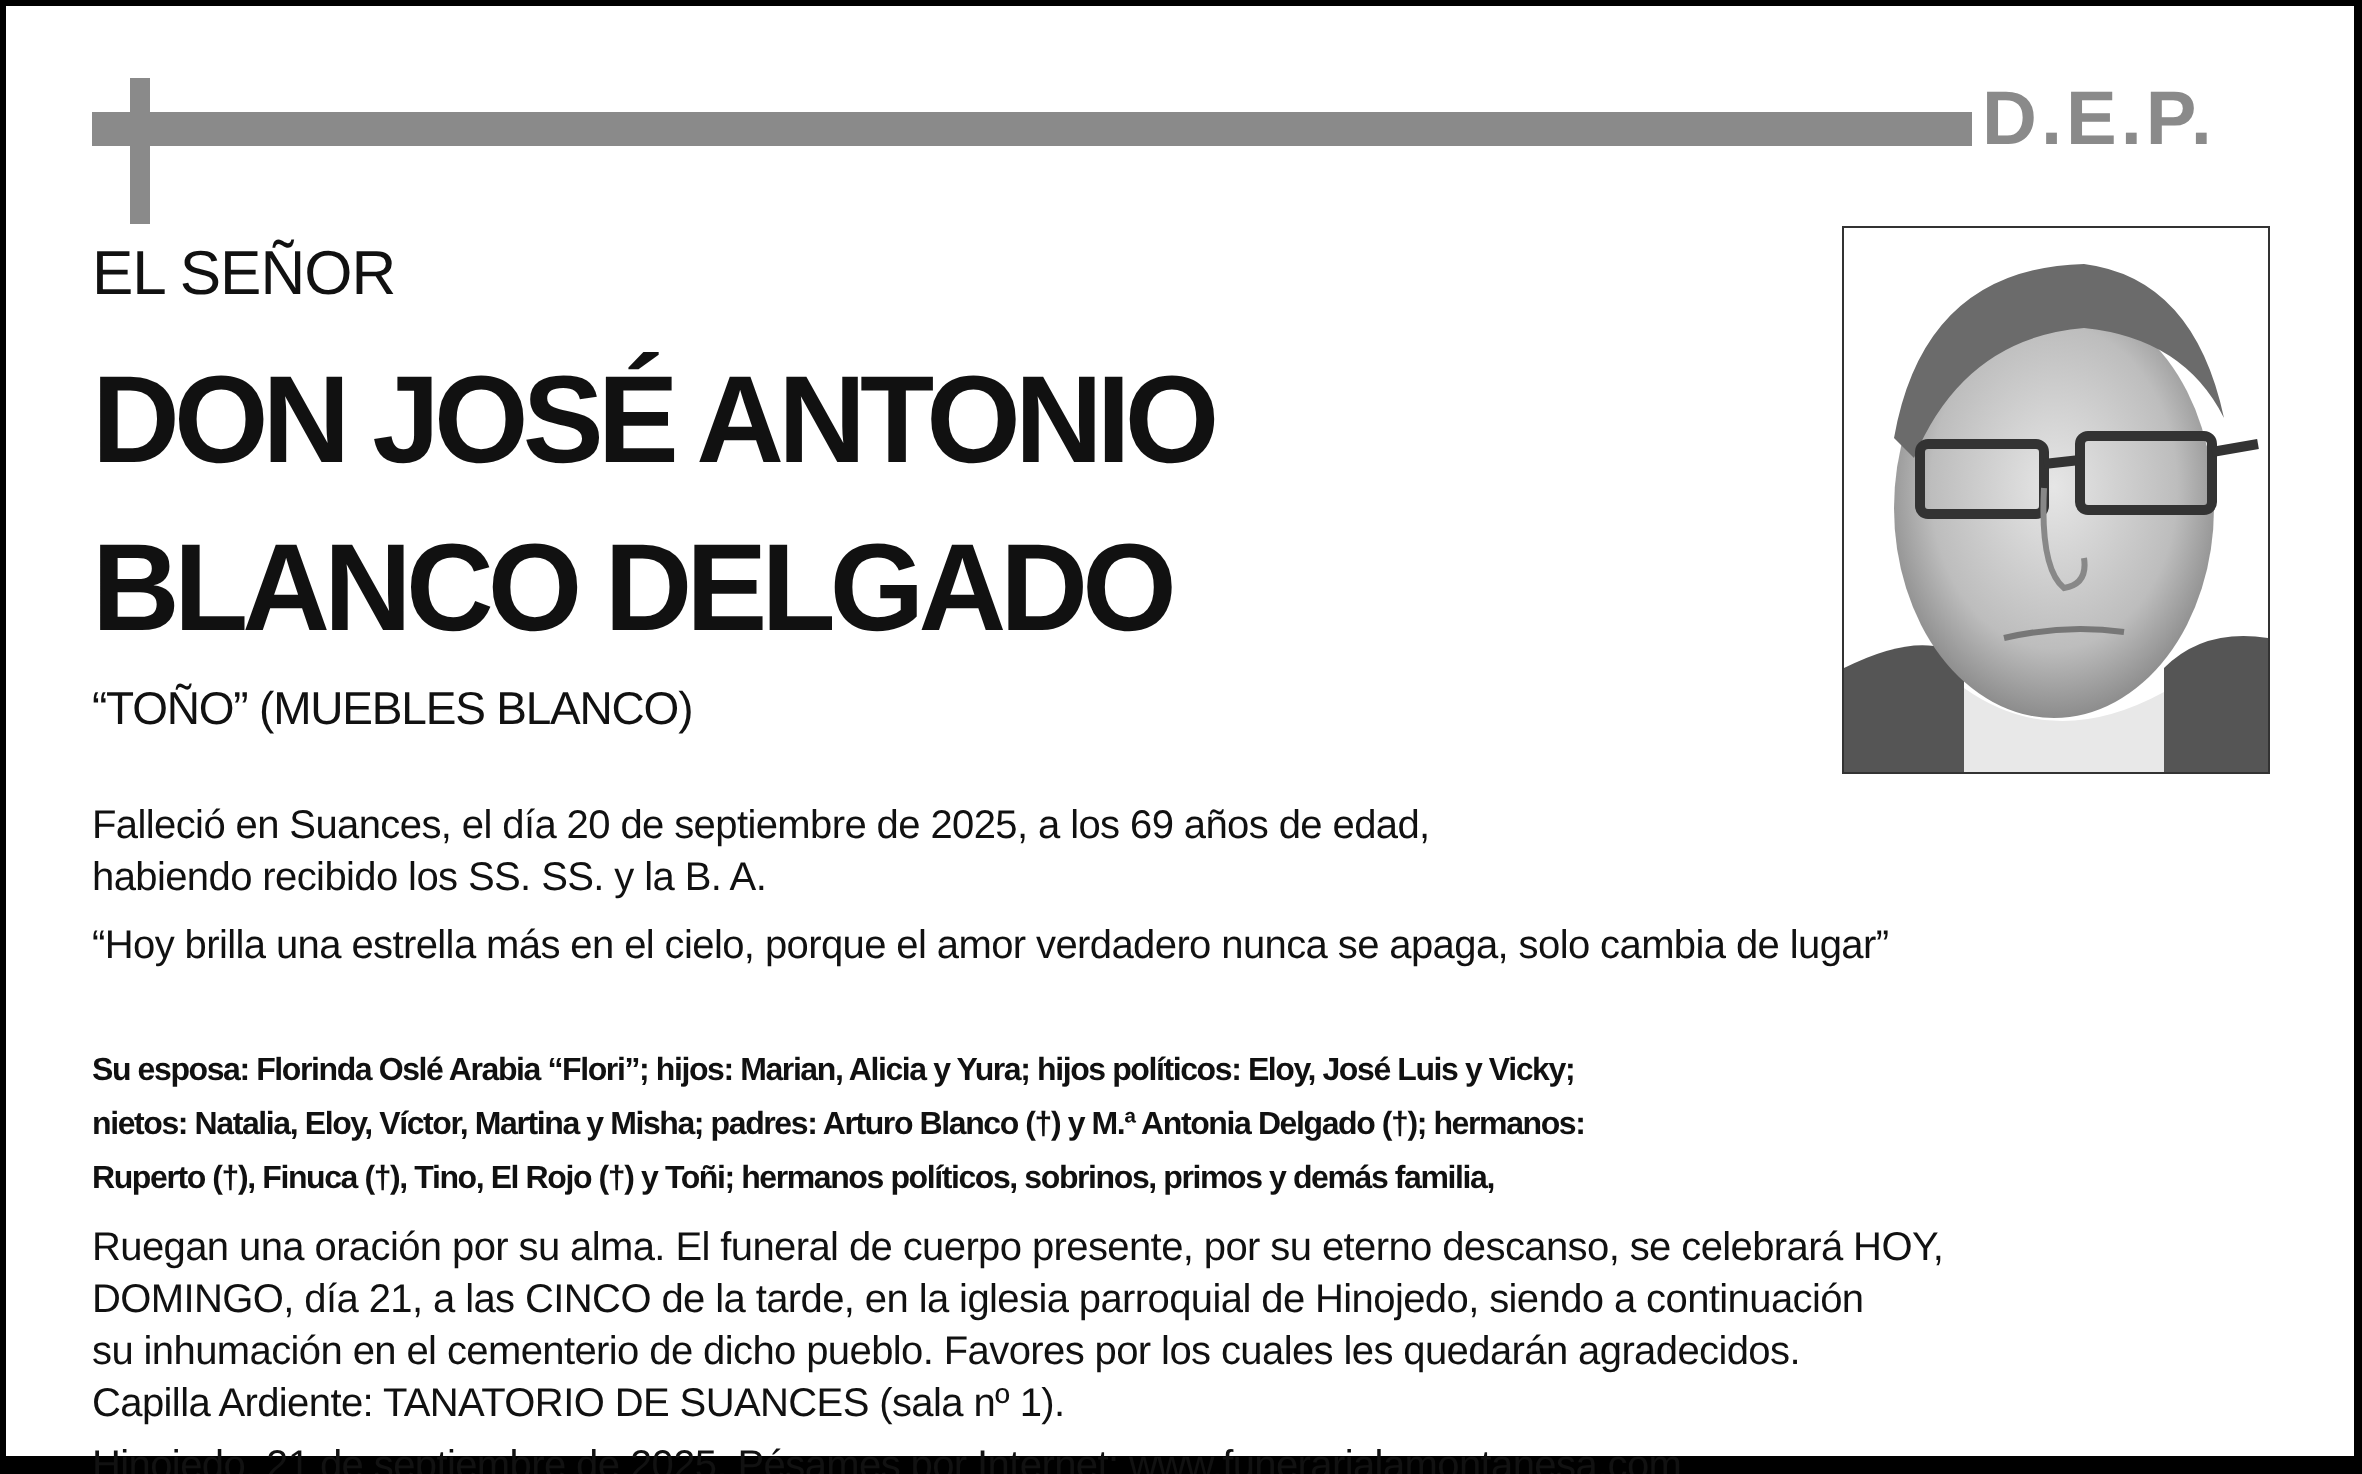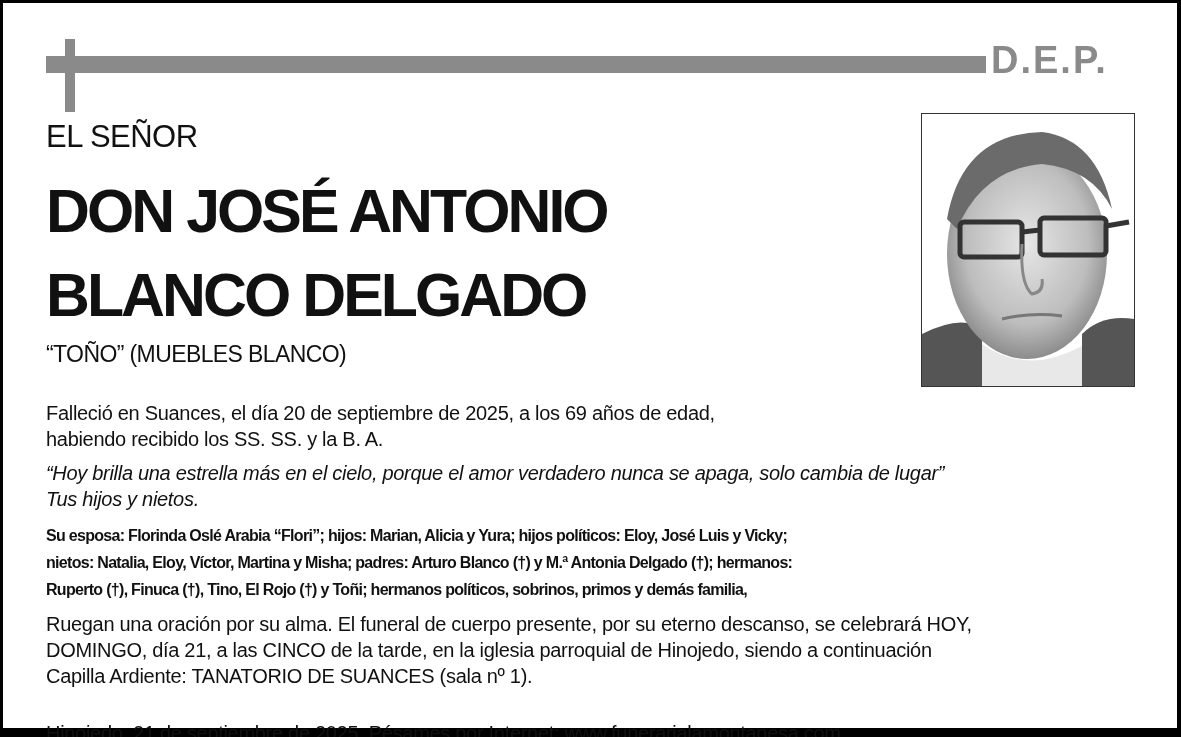--- a/index.html
+++ b/index.html
@@ -21,21 +21,21 @@
     border: 1px solid #333; background: #fff; overflow: hidden;
   }
   .el-senor { position: absolute; left: 43px; top: 116px; font-size: 31px; line-height: 36px; letter-spacing: -0.5px; }
   .name {
     position: absolute; left: 43px; top: 166px; font-size: 62px; font-weight: bold;
     line-height: 84px; letter-spacing: -3px; transform: scaleX(0.98); transform-origin: left top;
   }
   .alias { position: absolute; left: 43px; top: 336px; font-size: 23px; font-weight: normal; line-height: 30px; letter-spacing: -0.6px; }
   .p { position: absolute; left: 43px; font-size: 20px; line-height: 26px; letter-spacing: -0.3px; white-space: nowrap; margin-top: 21px; }
   .bold { font-weight: bold; letter-spacing: -0.7px; font-size: 16px; line-height: 27px; }
-  .italic { font-style: italic; }
+  .italic { }
   .line { display: block; }
 </style>
 </head>
 <body>
 
 <div class="card">
   <div class="cross-v"></div>
   <div class="cross-h"></div>
   <div class="rule"></div>
   <div class="dep">D.E.P.</div>
@@ -75,29 +75,29 @@
 
   <div class="alias">“TOÑO”  (MUEBLES BLANCO)</div>
 
   <div class="p" style="top:376px;">
     <span class="line">Falleció en Suances, el día 20 de septiembre de 2025, a los 69 años de edad,</span>
     <span class="line">habiendo recibido los SS. SS. y la B. A.</span>
   </div>
 
   <div class="p italic" style="top:436px;">
     <span class="line">“Hoy brilla una estrella más en el cielo, porque el amor verdadero nunca se apaga, solo cambia de lugar”</span>
-    <span class="line">Tus hijos y nietos.</span>
   </div>
 
   <div class="p bold" style="top:498px;">
     <span class="line">Su esposa: Florinda Oslé Arabia “Flori”; hijos: Marian, Alicia y Yura; hijos políticos: Eloy, José Luis y Vicky;</span>
     <span class="line">nietos: Natalia, Eloy, Víctor, Martina y Misha; padres: Arturo Blanco (†) y M.ª Antonia Delgado (†); hermanos:</span>
     <span class="line">Ruperto (†), Finuca (†), Tino, El Rojo (†) y Toñi; hermanos políticos, sobrinos, primos y demás familia,</span>
   </div>
 
   <div class="p" style="top:587px;">
     <span class="line">Ruegan una oración por su alma. El funeral de cuerpo presente, por su eterno descanso, se celebrará HOY,</span>
     <span class="line">DOMINGO, día 21, a las CINCO de la tarde, en la iglesia parroquial de Hinojedo, siendo a continuación</span>
+    <span class="line">su inhumación en el cementerio de dicho pueblo. Favores por los cuales les quedarán agradecidos.</span>
     <span class="line">Capilla Ardiente: TANATORIO DE SUANCES (sala nº 1).</span>
   </div>
 
   <div class="p" style="top:696px;">Hinojedo, 21 de septiembre de 2025. Pésames por Internet: www.funerarialamontanesa.com</div>
 </div>
 
 </body></html>

